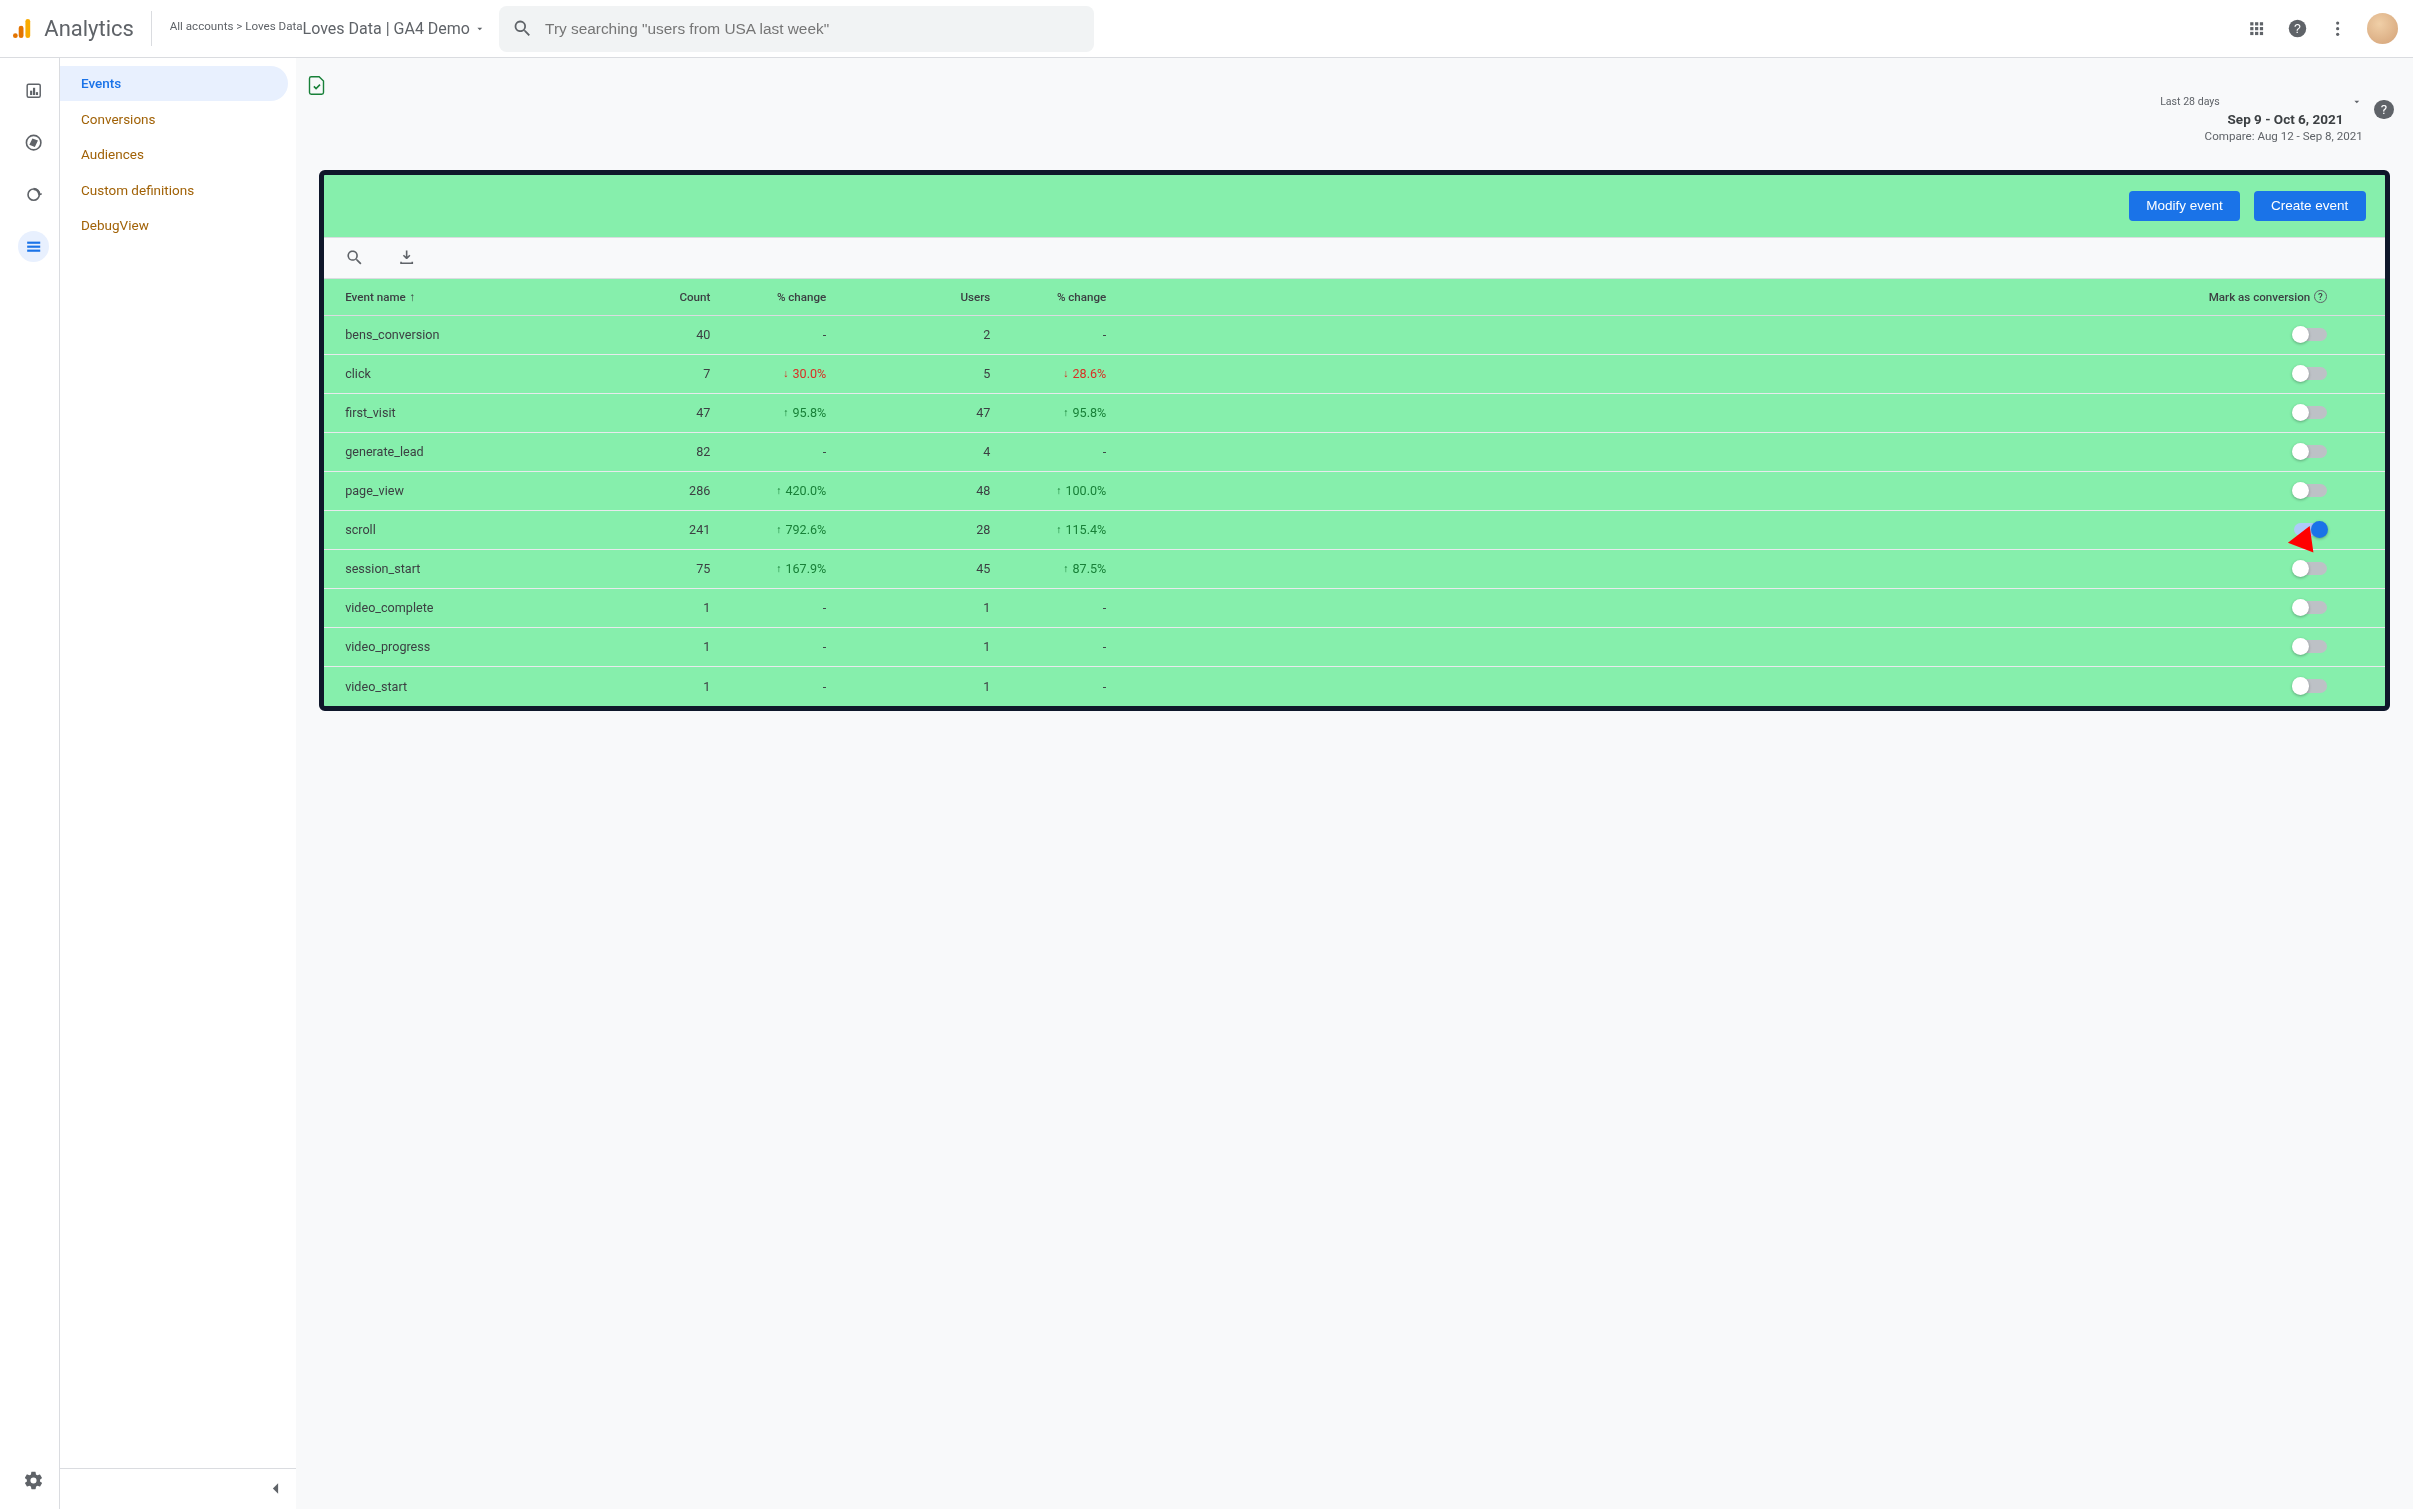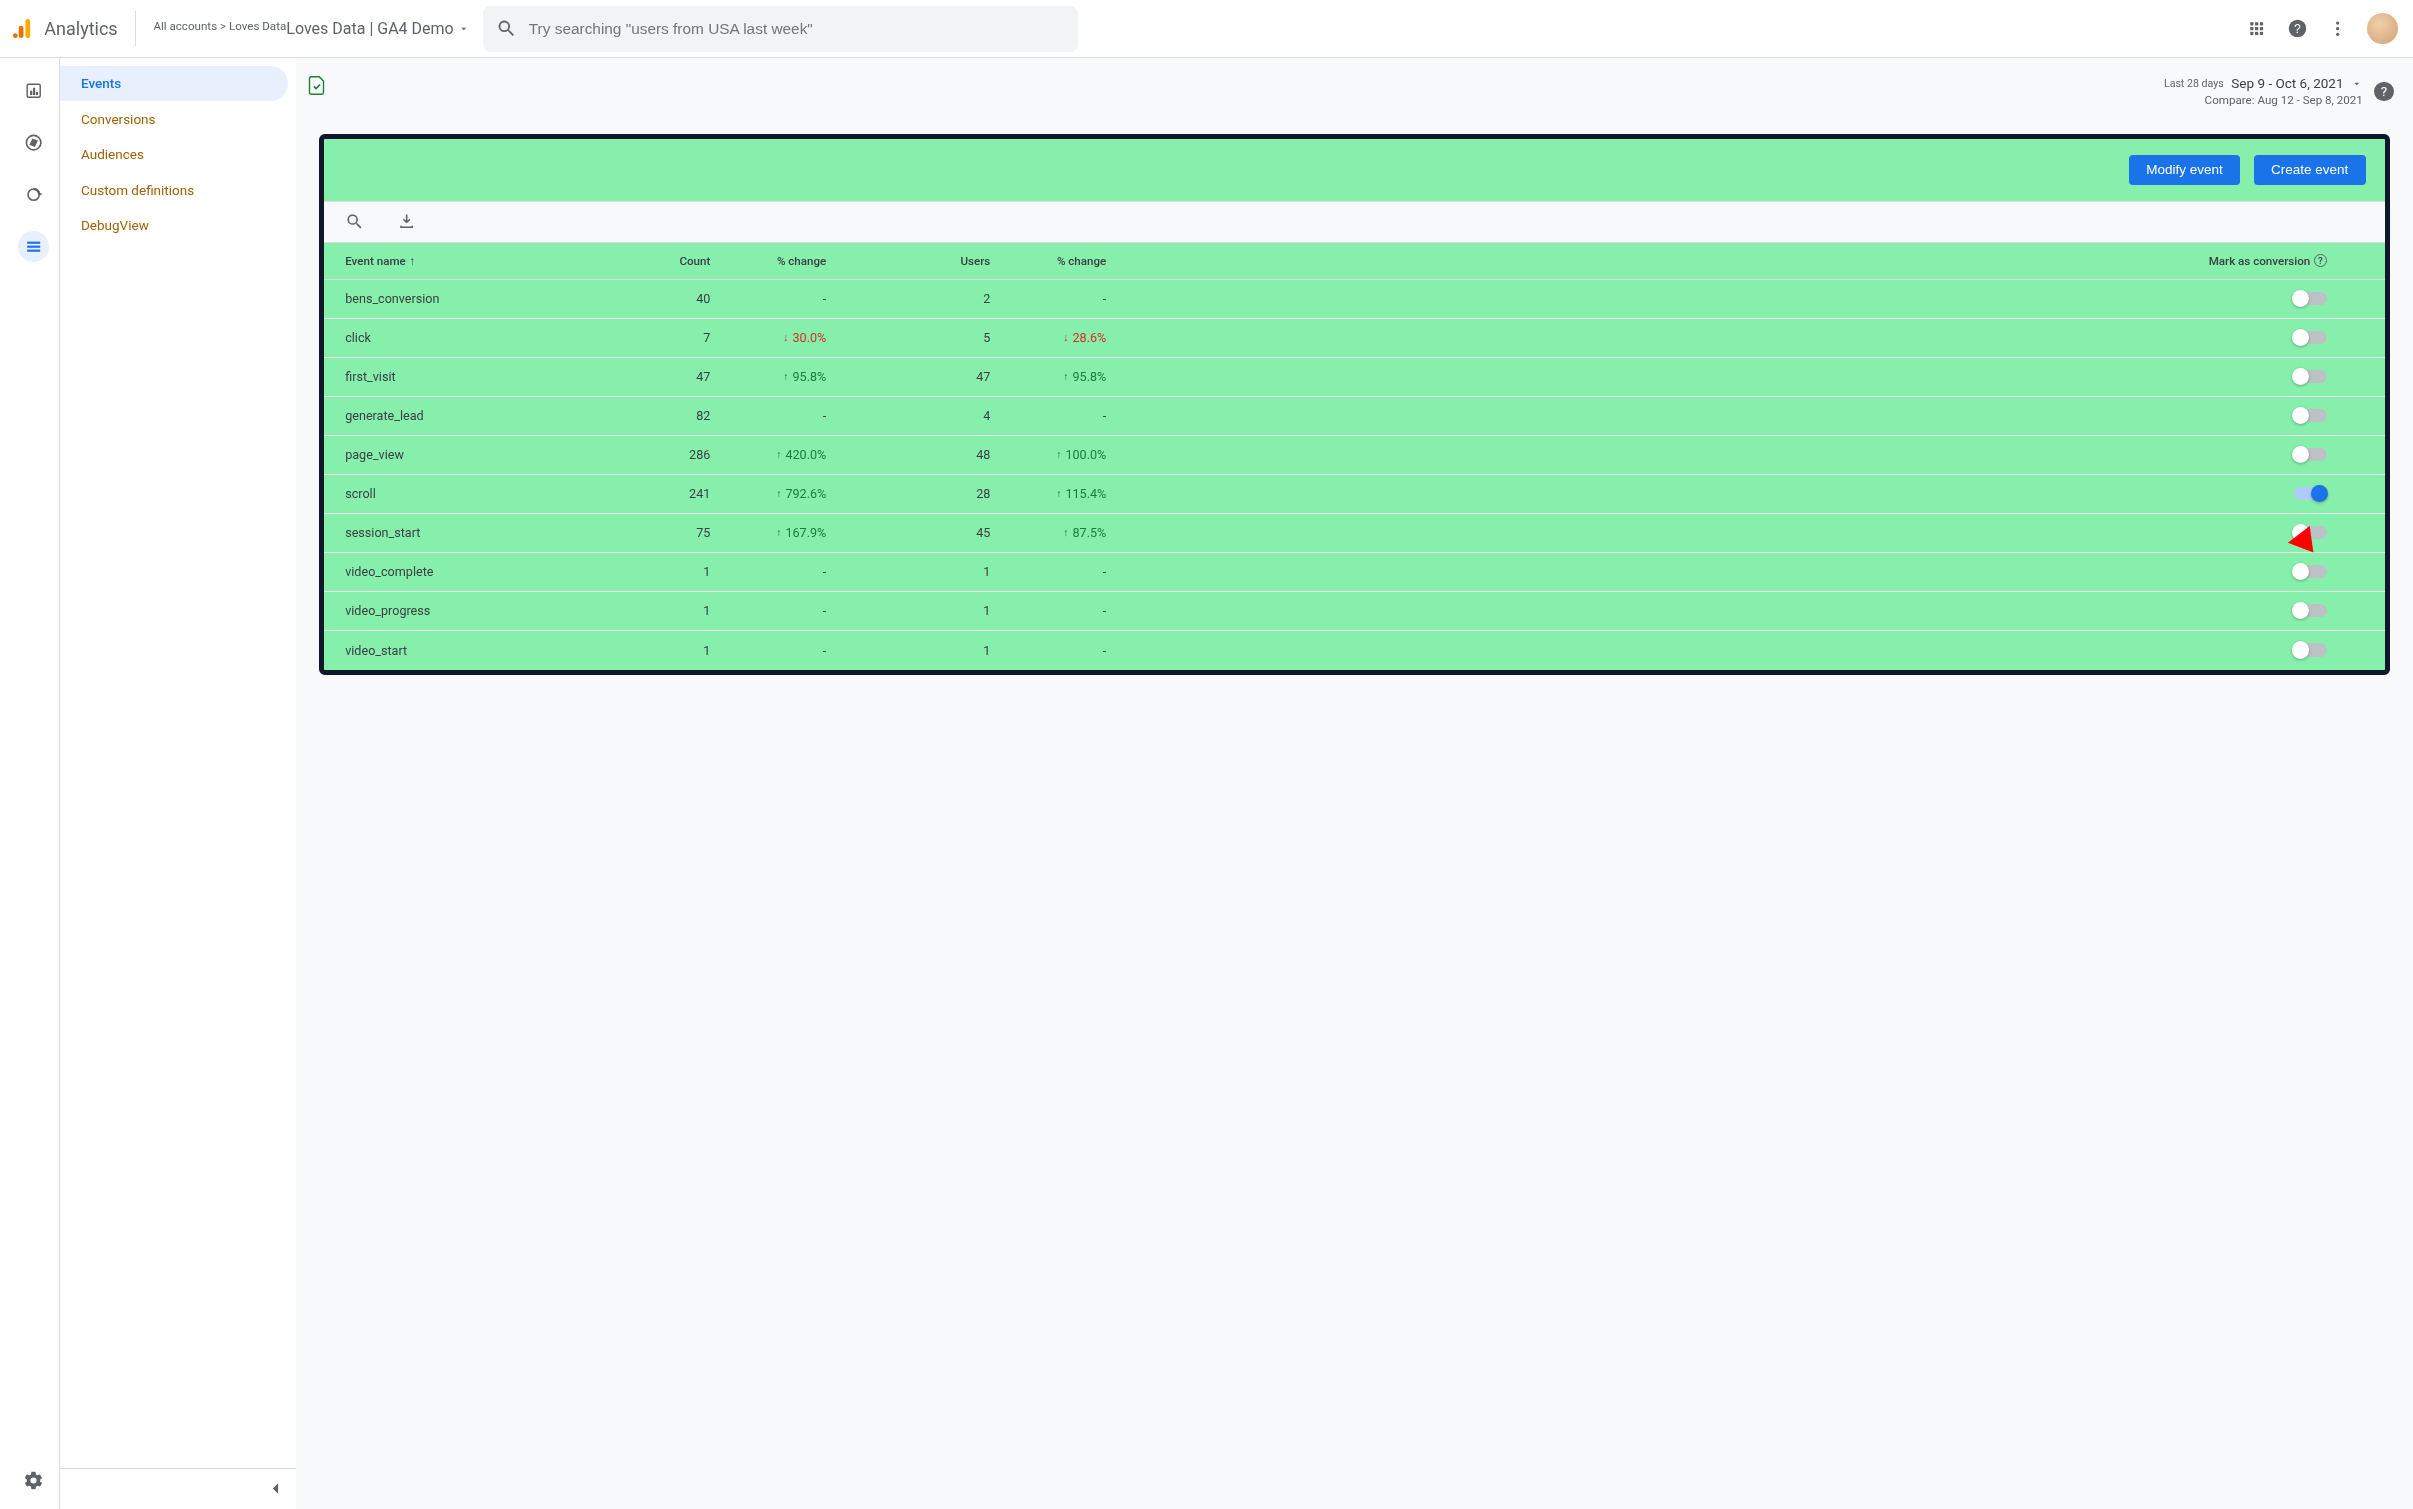--- a/index.html
+++ b/index.html
@@ -1,20 +1,20 @@
 <!DOCTYPE html>
 <html><head>
 <meta charset="utf-8">
 <style>
   * { box-sizing: border-box; margin: 0; padding: 0; }
   body { font-family: Roboto, "Helvetica Neue", Arial, sans-serif; background: #fff; color: #3c4043; font-size: 12.6px; overflow: hidden; }
   .topbar { height: 58px; border-bottom: 1px solid #dadce0; display: flex; align-items: center; padding: 0 15.4px 0 11.6px; gap: 13.5px; }
   .logo-area { display: flex; align-items: center; gap: 9.7px; }
   .logo-icon { width: 23px; height: 23px; }
-  .logo-text { font-size: 18px; color: #5f6368; }
+  .logo-text { font-size: 22px; color: #5f6368; }
   .divider-v { width: 1px; height: 35px; background: #dadce0; margin: 0 3.9px; }
   .account-area { display: flex; flex-direction: row; justify-content: center; min-width: 232px; cursor: pointer; }
   .breadcrumb { font-size: 11.6px; color: #5f6368; }
   .prop-name { font-size: 16px; color: #5f6368; display: flex; align-items: center; gap: 3.9px; }
   .search { flex: 0 0 595px; height: 46px; background: #f1f3f4; border-radius: 7.7px; display: flex; align-items: center; padding: 0 13.5px; gap: 11.6px; color: #5f6368; }
   .search input { border: none; background: transparent; flex: 1; font-size: 15.4px; color: #5f6368; outline: none; }
   .top-right { margin-left: auto; display: flex; align-items: center; gap: 17.4px; }
   .icon-btn { width: 23px; height: 23px; display: flex; align-items: center; justify-content: center; color: #5f6368; cursor: pointer; }
   .avatar { width: 31px; height: 31px; border-radius: 50%; background: radial-gradient(circle at 40% 35%, #f0cfa7 0%, #d3a176 100%); }
   .body { display: flex; height: calc(100vh - 58px); padding-left: 8px; }
@@ -177,21 +177,21 @@
   <div class="main">
     <svg class="tick-icon" viewBox="0 0 24 24">
         <path d="M6 2h9l5 5v13a2 2 0 0 1-2 2H6a2 2 0 0 1-2-2V4a2 2 0 0 1 2-2z" fill="none" stroke="#188038" stroke-width="1.6"></path>
         <path d="M9 13l2.5 2.5L16 11" fill="none" stroke="#188038" stroke-width="1.8"></path>
       </svg>
 
     <div class="date-bar">
       <div class="date-info">
         <div class="date-range">
           <span class="date-last">Last 28 days</span>
-          <span style="font-weight:400;">Sep 9 - Oct 6, 2021</span>
+          <span style="font-weight:700;margin-top:36px;">Sep 9 - Oct 6, 2021</span>
           <svg width="11.6" height="11.6" viewBox="0 0 24 24" fill="#5f6368">
               <path d="M7 10l5 5 5-5z"></path>
             </svg>
         </div>
         <div class="date-compare">Compare: Aug 12 - Sep 8, 2021</div>
       </div>
       <div class="help-circle">?</div>
     </div>
 
     <div class="card">

